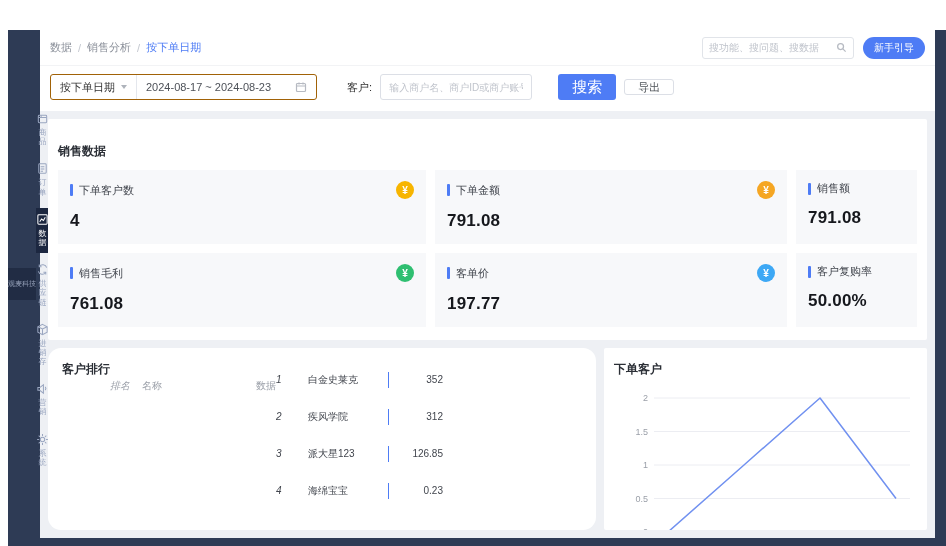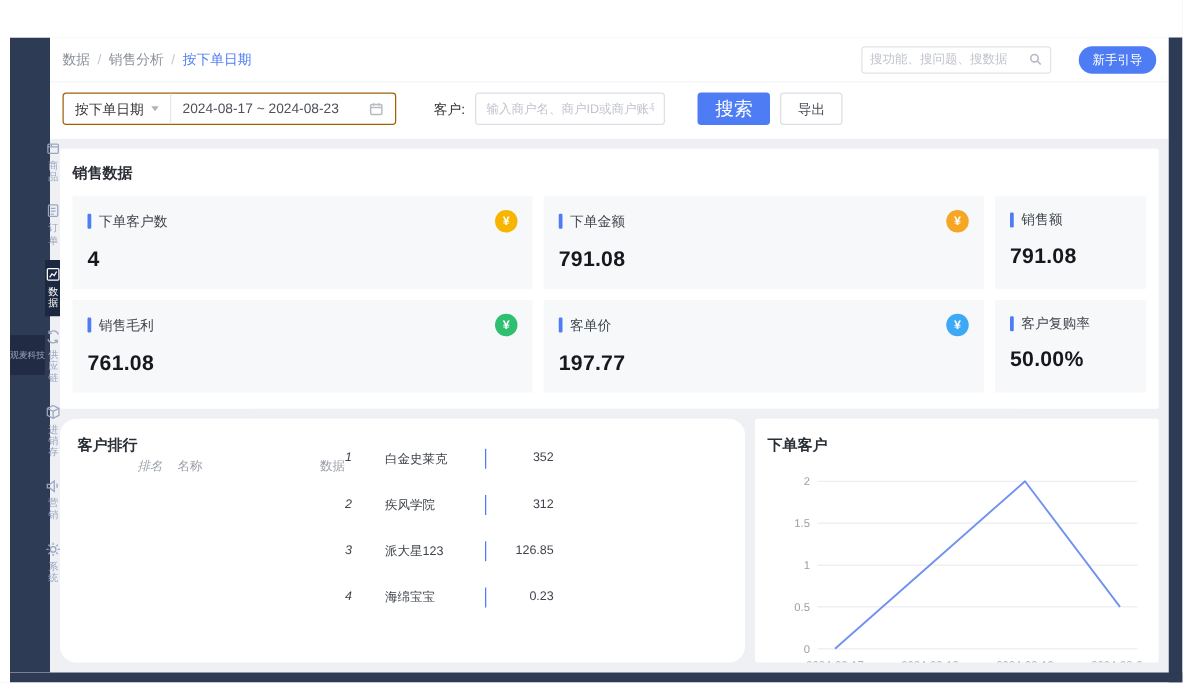--- a/index.html
+++ b/index.html
@@ -22,45 +22,45 @@
   .s-bottom { margin-bottom: 12px; }
   .s-bottom .s-label { width: 20px; word-break: break-all; }
 
   
   .content { flex: 1; display: flex; flex-direction: column; min-width: 0; }
   .crumb-bar { height: 36px; min-height: 36px; background: #fff; display: flex; align-items: center; padding: 0 10px; border-bottom: 1px solid #f2f3f5; }
   .crumbs { display: flex; align-items: center; gap: 6px; font-size: 11px; color: #8a8f99; }
   .crumb { cursor: pointer; }
   .crumb.active { color: #4e7cf5; }
   .sep { color: #c3c7cf; }
-  .crumb-right { margin-left: auto; display: flex; align-items: center; gap: 22px; }
+  .crumb-right { margin-left: auto; display: flex; align-items: center; gap: 9px; }
   .searchbox { width: 152px; height: 22px; border: 1px solid #e1e4e9; border-radius: 3px; display: flex; align-items: center; padding: 0 6px; gap: 4px; background: #fff; }
   .searchbox input { border: none; outline: none; flex: 1; min-width: 0; font-size: 10px; color: #666; background: transparent; font-family: inherit; }
   ::placeholder { color: #c0c4cc; }
   .searchbox svg { width: 11px; height: 11px; stroke: #b6bac2; fill: none; stroke-width: 1.4; }
   .guide-btn { background: #4e7cf5; color: #fff; font-size: 10px; border: none; border-radius: 11px; padding: 4px 11px; cursor: pointer; font-family: inherit; }
 
   
   .filter-bar { background: #fff; padding: 8px 10px 11px; display: flex; align-items: center; }
   .date-combo { display: flex; align-items: stretch; height: 26px; border: 1px solid #a16207; border-radius: 3px; font-size: 11px; color: #333; background: #fff; }
   .date-type { display: flex; align-items: center; gap: 6px; padding: 0 9px; border-right: 1px solid #e4e7ed; cursor: pointer; }
   .caret { width: 0; height: 0; border-left: 3.5px solid transparent; border-right: 3.5px solid transparent; border-top: 4px solid #aeb3bb; }
   .date-range { display: flex; align-items: center; gap: 24px; padding: 0 9px; cursor: pointer; color: #4d5158; }
   .date-range svg { width: 12px; height: 12px; stroke: #b6bac2; fill: none; stroke-width: 1.2; }
   .cust-label { font-size: 11px; color: #333; margin-left: 30px; }
   .cust-input { width: 152px; height: 26px; border: 1px solid #dcdfe6; border-radius: 3px; font-size: 10px; padding: 0 8px; outline: none; color: #333; margin-left: 8px; font-family: inherit; }
   .btn-primary { background: #4e7cf5; color: #fff; border: none; border-radius: 3px; height: 26px; padding: 0 14px; font-size: 15px; margin-left: 26px; cursor: pointer; font-family: inherit; }
-  .btn-plain { background: #fff; color: #4e5358; border: 1px solid #dcdfe6; border-radius: 3px; height: 26px; padding: 0 13px; font-size: 11px; margin-left: 8px; cursor: pointer; font-family: inherit; }
+  .btn-plain { background: #fff; color: #4e5358; border: 1px solid #dcdfe6; border-radius: 3px; height: 16px; padding: 0 13px; font-size: 11px; margin-left: 8px; cursor: pointer; font-family: inherit; }
 
   
   .page { flex: 1; padding: 8px; display: flex; flex-direction: column; gap: 8px; overflow: hidden; }
   .card { background: #fff; border-radius: 2px; }
   .card-title { font-size: 12px; font-weight: bold; color: #2b2f36; }
 
-  .sales-card { padding: 11px 10px 13px; }
+  .sales-card { padding: 24px 10px 13px; }
   .metrics-grid { display: grid; grid-template-columns: 368px 352px 1fr; gap: 9px; margin-top: 10px; }
   .tile { background: #f7f8fa; padding: 11px 12px 13px; }
   .tile-head { display: flex; align-items: center; gap: 6px; font-size: 11px; color: #41454d; }
   .accent { width: 3px; height: 12px; background: #4e7cf5; border-radius: 1px; }
   .tile-icon { margin-left: auto; width: 18px; height: 18px; border-radius: 50%; color: #fff; font-size: 10px; font-weight: bold; display: flex; align-items: center; justify-content: center; }
   .tile-value { font-size: 17px; font-weight: bold; color: #16181d; margin-top: 12px; letter-spacing: 0.2px; }
 
   .bottom-row { display: flex; gap: 8px; flex: 1; min-height: 0; }
   .ranking-card { width: 548px; min-width: 548px; padding: 13px 14px; display: flex; flex-direction: row; overflow: hidden; border-radius: 13px; }
   .rank-header { display: flex; font-size: 10px; color: #9a9fa8; margin-top: 18px; }

